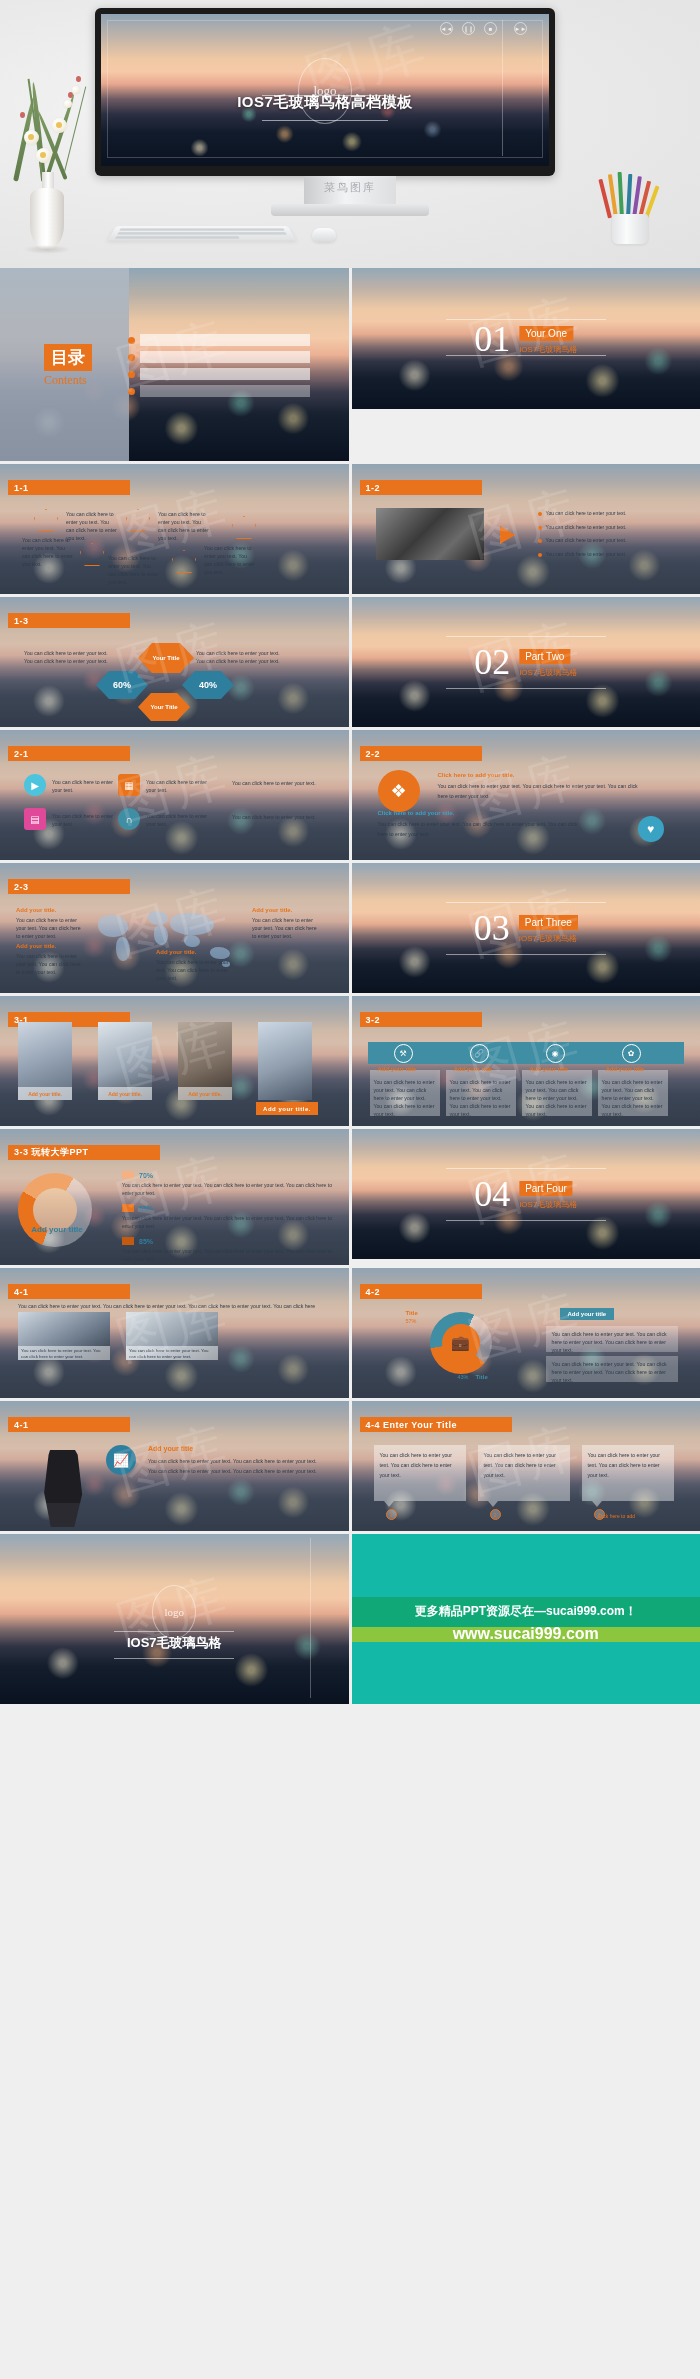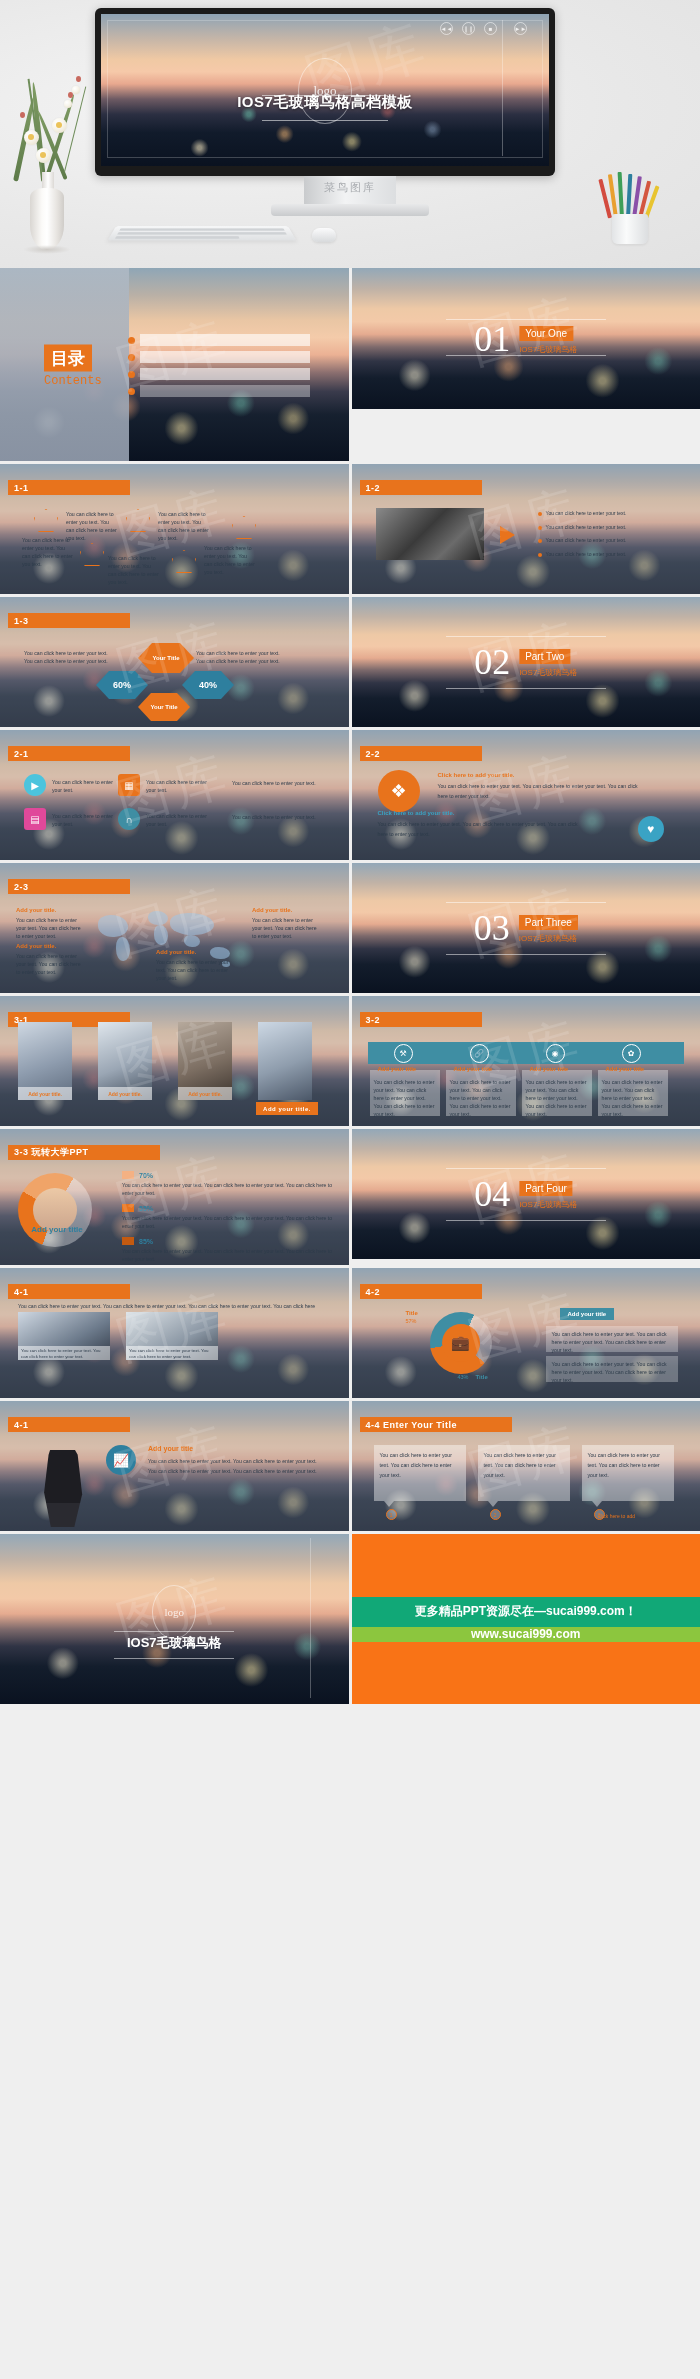--- a/index.html
+++ b/index.html
@@ -130,21 +130,21 @@
     padding:0 6px; min-width:122px; letter-spacing:.5px; }
   .tagbar.wide { min-width:152px; }
 
   .body-txt { position:absolute; color:#2d3b4a; font-size:5.2px; line-height:1.55; }
 
   
   .contents-left { position:absolute; left:0; top:0; width:37%; height:100%;
     background:linear-gradient(180deg,rgba(176,186,197,.85),rgba(150,160,176,.9)); }
   .muluo { position:absolute; left:44px; top:46%; transform:translateY(-50%);margin-top:9px; }
   .muluo .cn { background:#e8731c; color:#fff; font-size:17px; font-weight:bold; padding:2px 7px; display:inline-block; }
-  .muluo .en { color:#e8731c; font-size:12px; margin-top:2px; font-family:Liberation Mono, monospace; }
+  .muluo .en { color:#e8731c; font-size:12px; margin-top:2px; font-family:Liberation Serif, serif; }
   .c-bars { position:absolute; left:140px; top:34%; width:170px; }
   .c-bar { height:12px; margin-bottom:5px; background:rgba(255,255,255,.62); }
   .c-dot { position:absolute; left:-12px; width:7px; height:7px; border-radius:50%; background:#e8731c; }
 
   
   .sec { position:absolute; left:50%; top:50%; transform:translate(-50%,-50%);
     display:flex; align-items:center; gap:9px; }
   .sec .num { color:#fff; font-size:36px; font-family:"Liberation Serif",serif; font-weight:300; line-height:1; }
   .sec .box { background:#e8731c; color:#fff; font-size:10px; padding:2px 6px; display:inline-block; }
   .sec .sub { color:#e8731c; font-size:8px; margin-top:3px; }
@@ -239,25 +239,25 @@
   
   .end-title { position:absolute; left:50%; top:64%; transform:translate(-50%,-50%);
     color:#fff; font-size:13px; font-weight:bold; white-space:nowrap; }
   .end-rule { position:absolute; left:50%; transform:translateX(-50%); width:120px;height:1px;background:rgba(255,255,255,.5); }
   .end-logo { position:absolute; left:50%; top:30%; transform:translateX(-50%); width:44px;height:54px;
     border:1px solid rgba(255,255,255,.45); border-radius:50%; color:rgba(255,255,255,.8);
     font-size:11px; display:flex;align-items:center;justify-content:center;font-family:"Liberation Serif",serif; }
   .end-vline { position:absolute; right:38px; top:4px; bottom:6px; width:1px; background:rgba(255,255,255,.28); }
 
   
-  .promo { position:relative; width:348.5px; background:#f97316; display:flex;
+  .promo { position:relative; width:348.5px; background:#14b8a6; display:flex;
     flex-direction:column; justify-content:center; align-items:center; }
   .promo-a { width:100%; height:30px; background:#11a877; color:#fff; font-size:12px; font-weight:bold;
     display:flex;align-items:center;justify-content:center; }
-  .promo-b { width:100%; height:15px; background:#8cc63e; color:#fff; font-size:12px; font-weight:bold;
+  .promo-b { width:100%; height:15px; background:#8cc63e; color:#fff; font-size:16px; font-weight:bold;
     display:flex;align-items:center;justify-content:center; }
 </style>
 </head>
 <body>
 
 <div class="hero">
   <div class="hero-bg"></div>
 
   <div class="stems">
     <div class="leaf" style="left:16px;bottom:0;width:5px;height:86px;transform:rotate(12deg);"></div>

